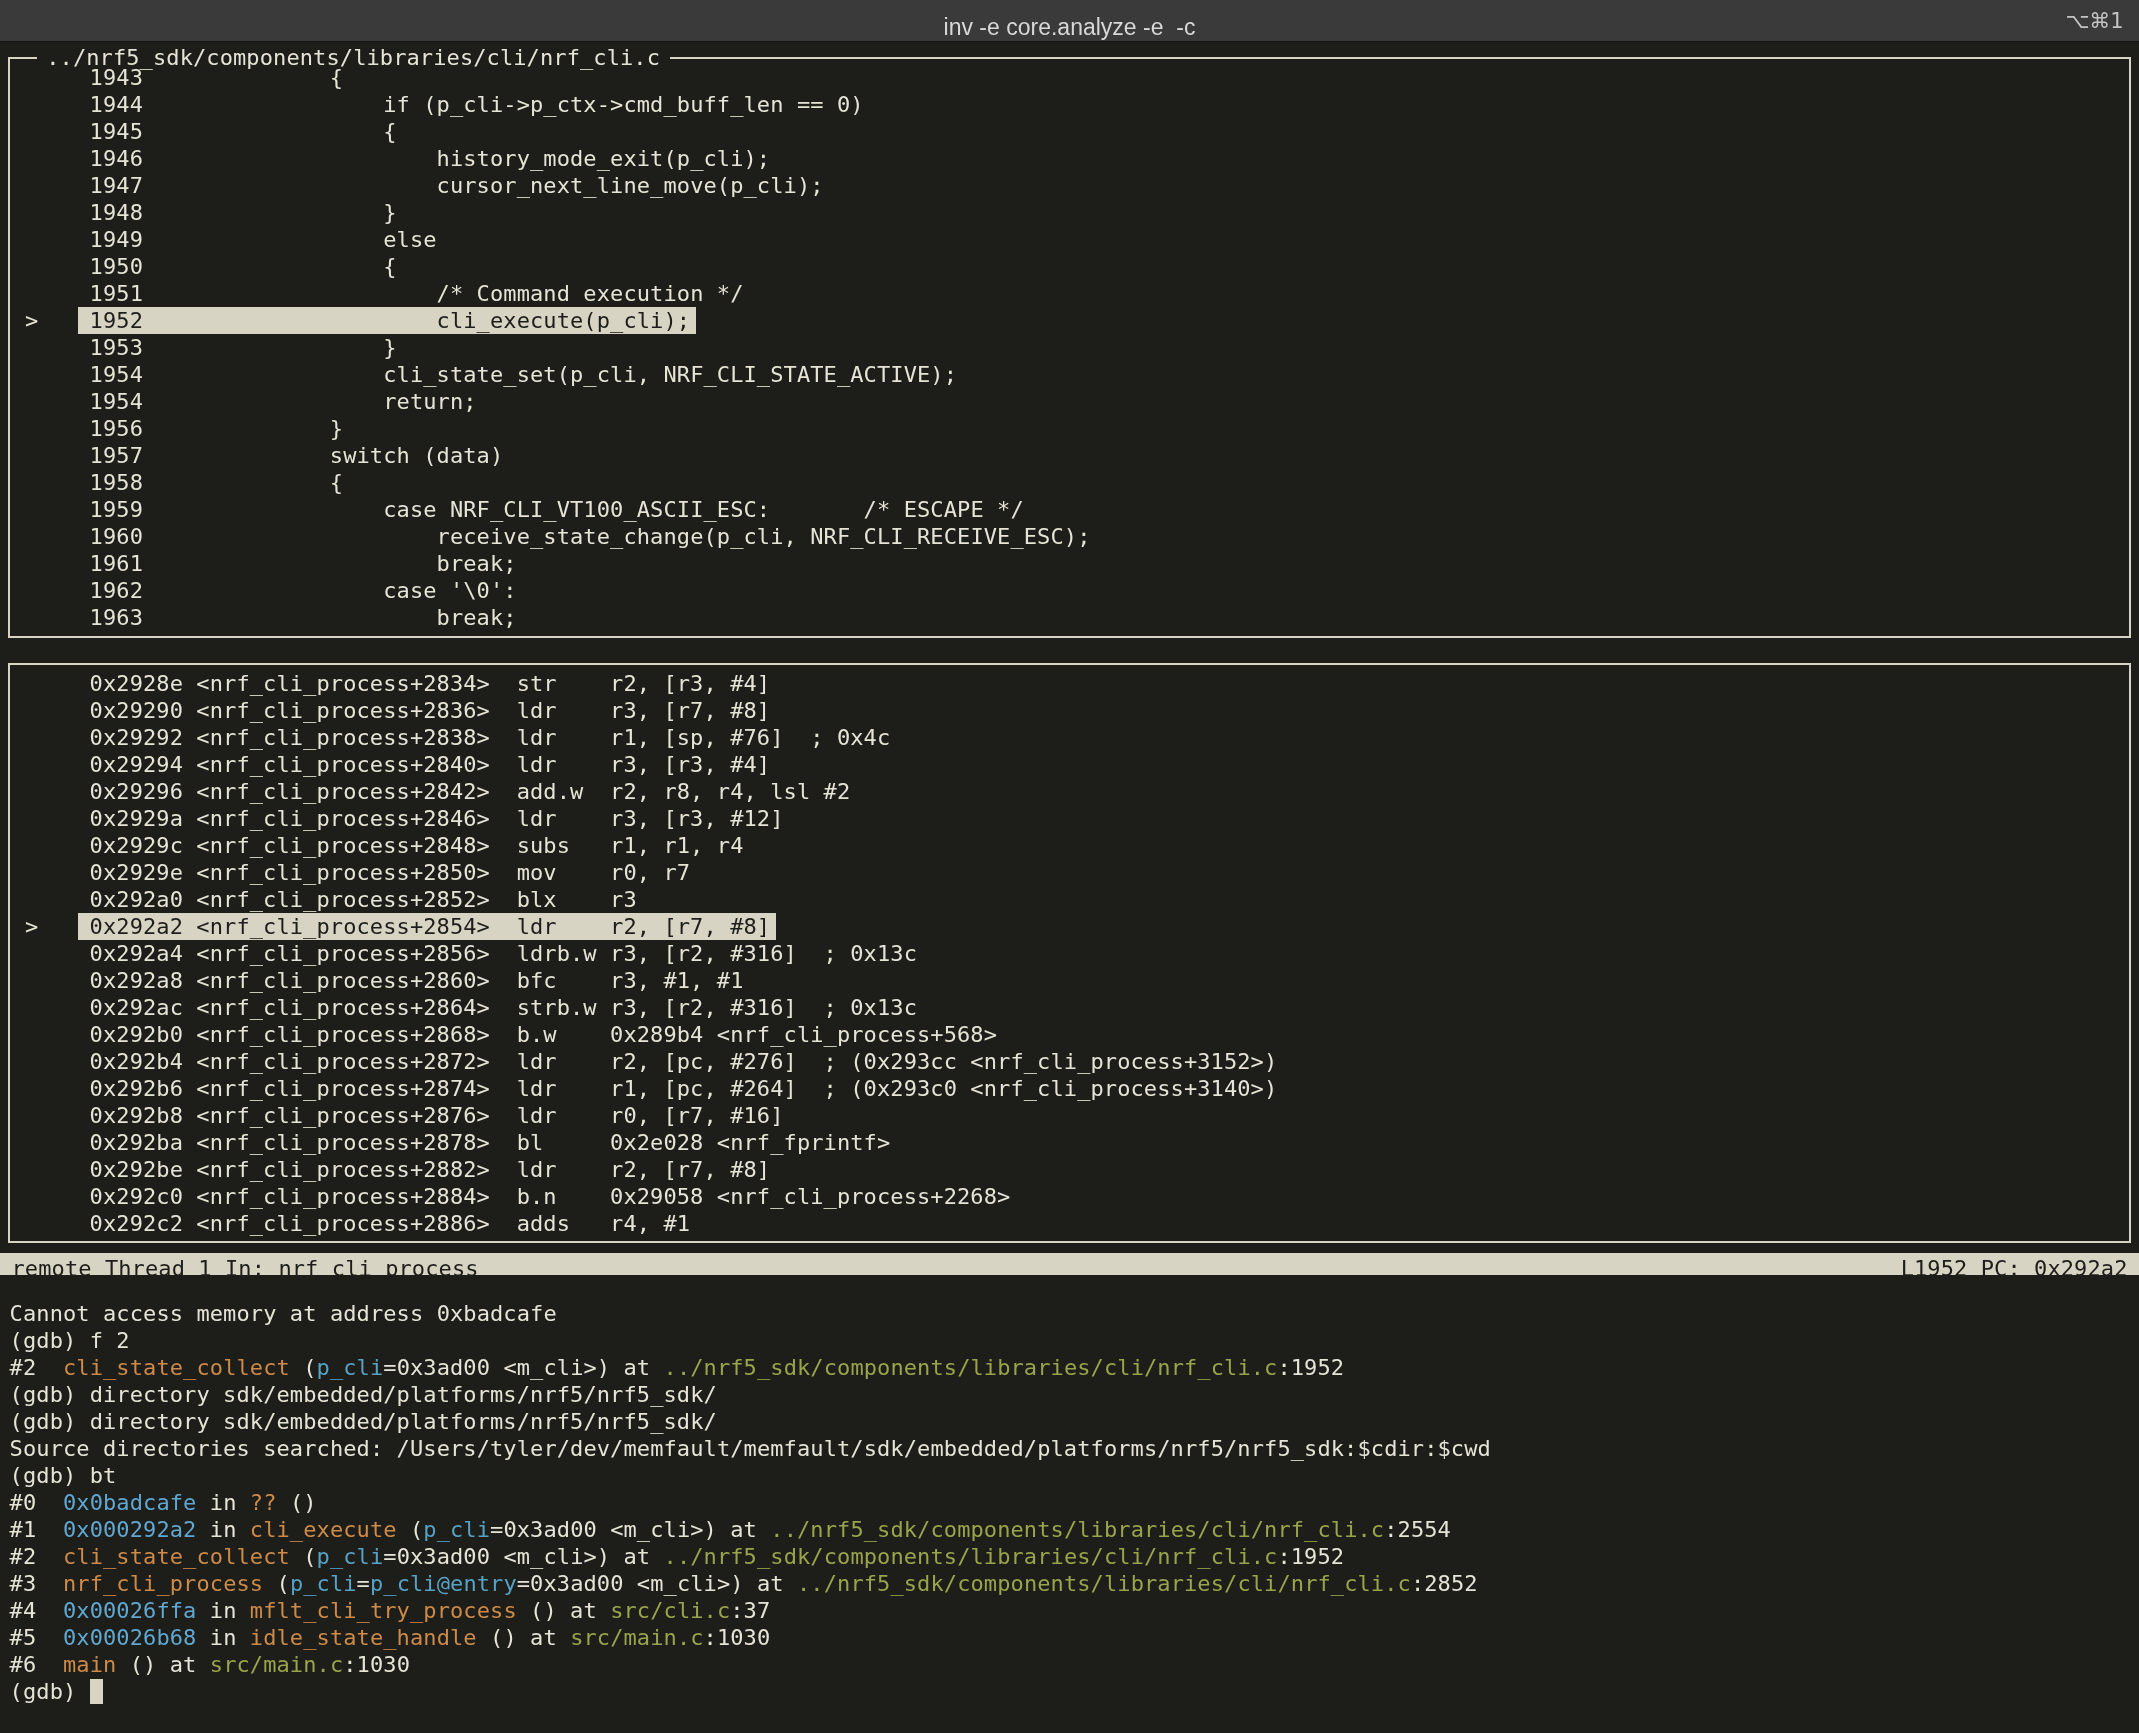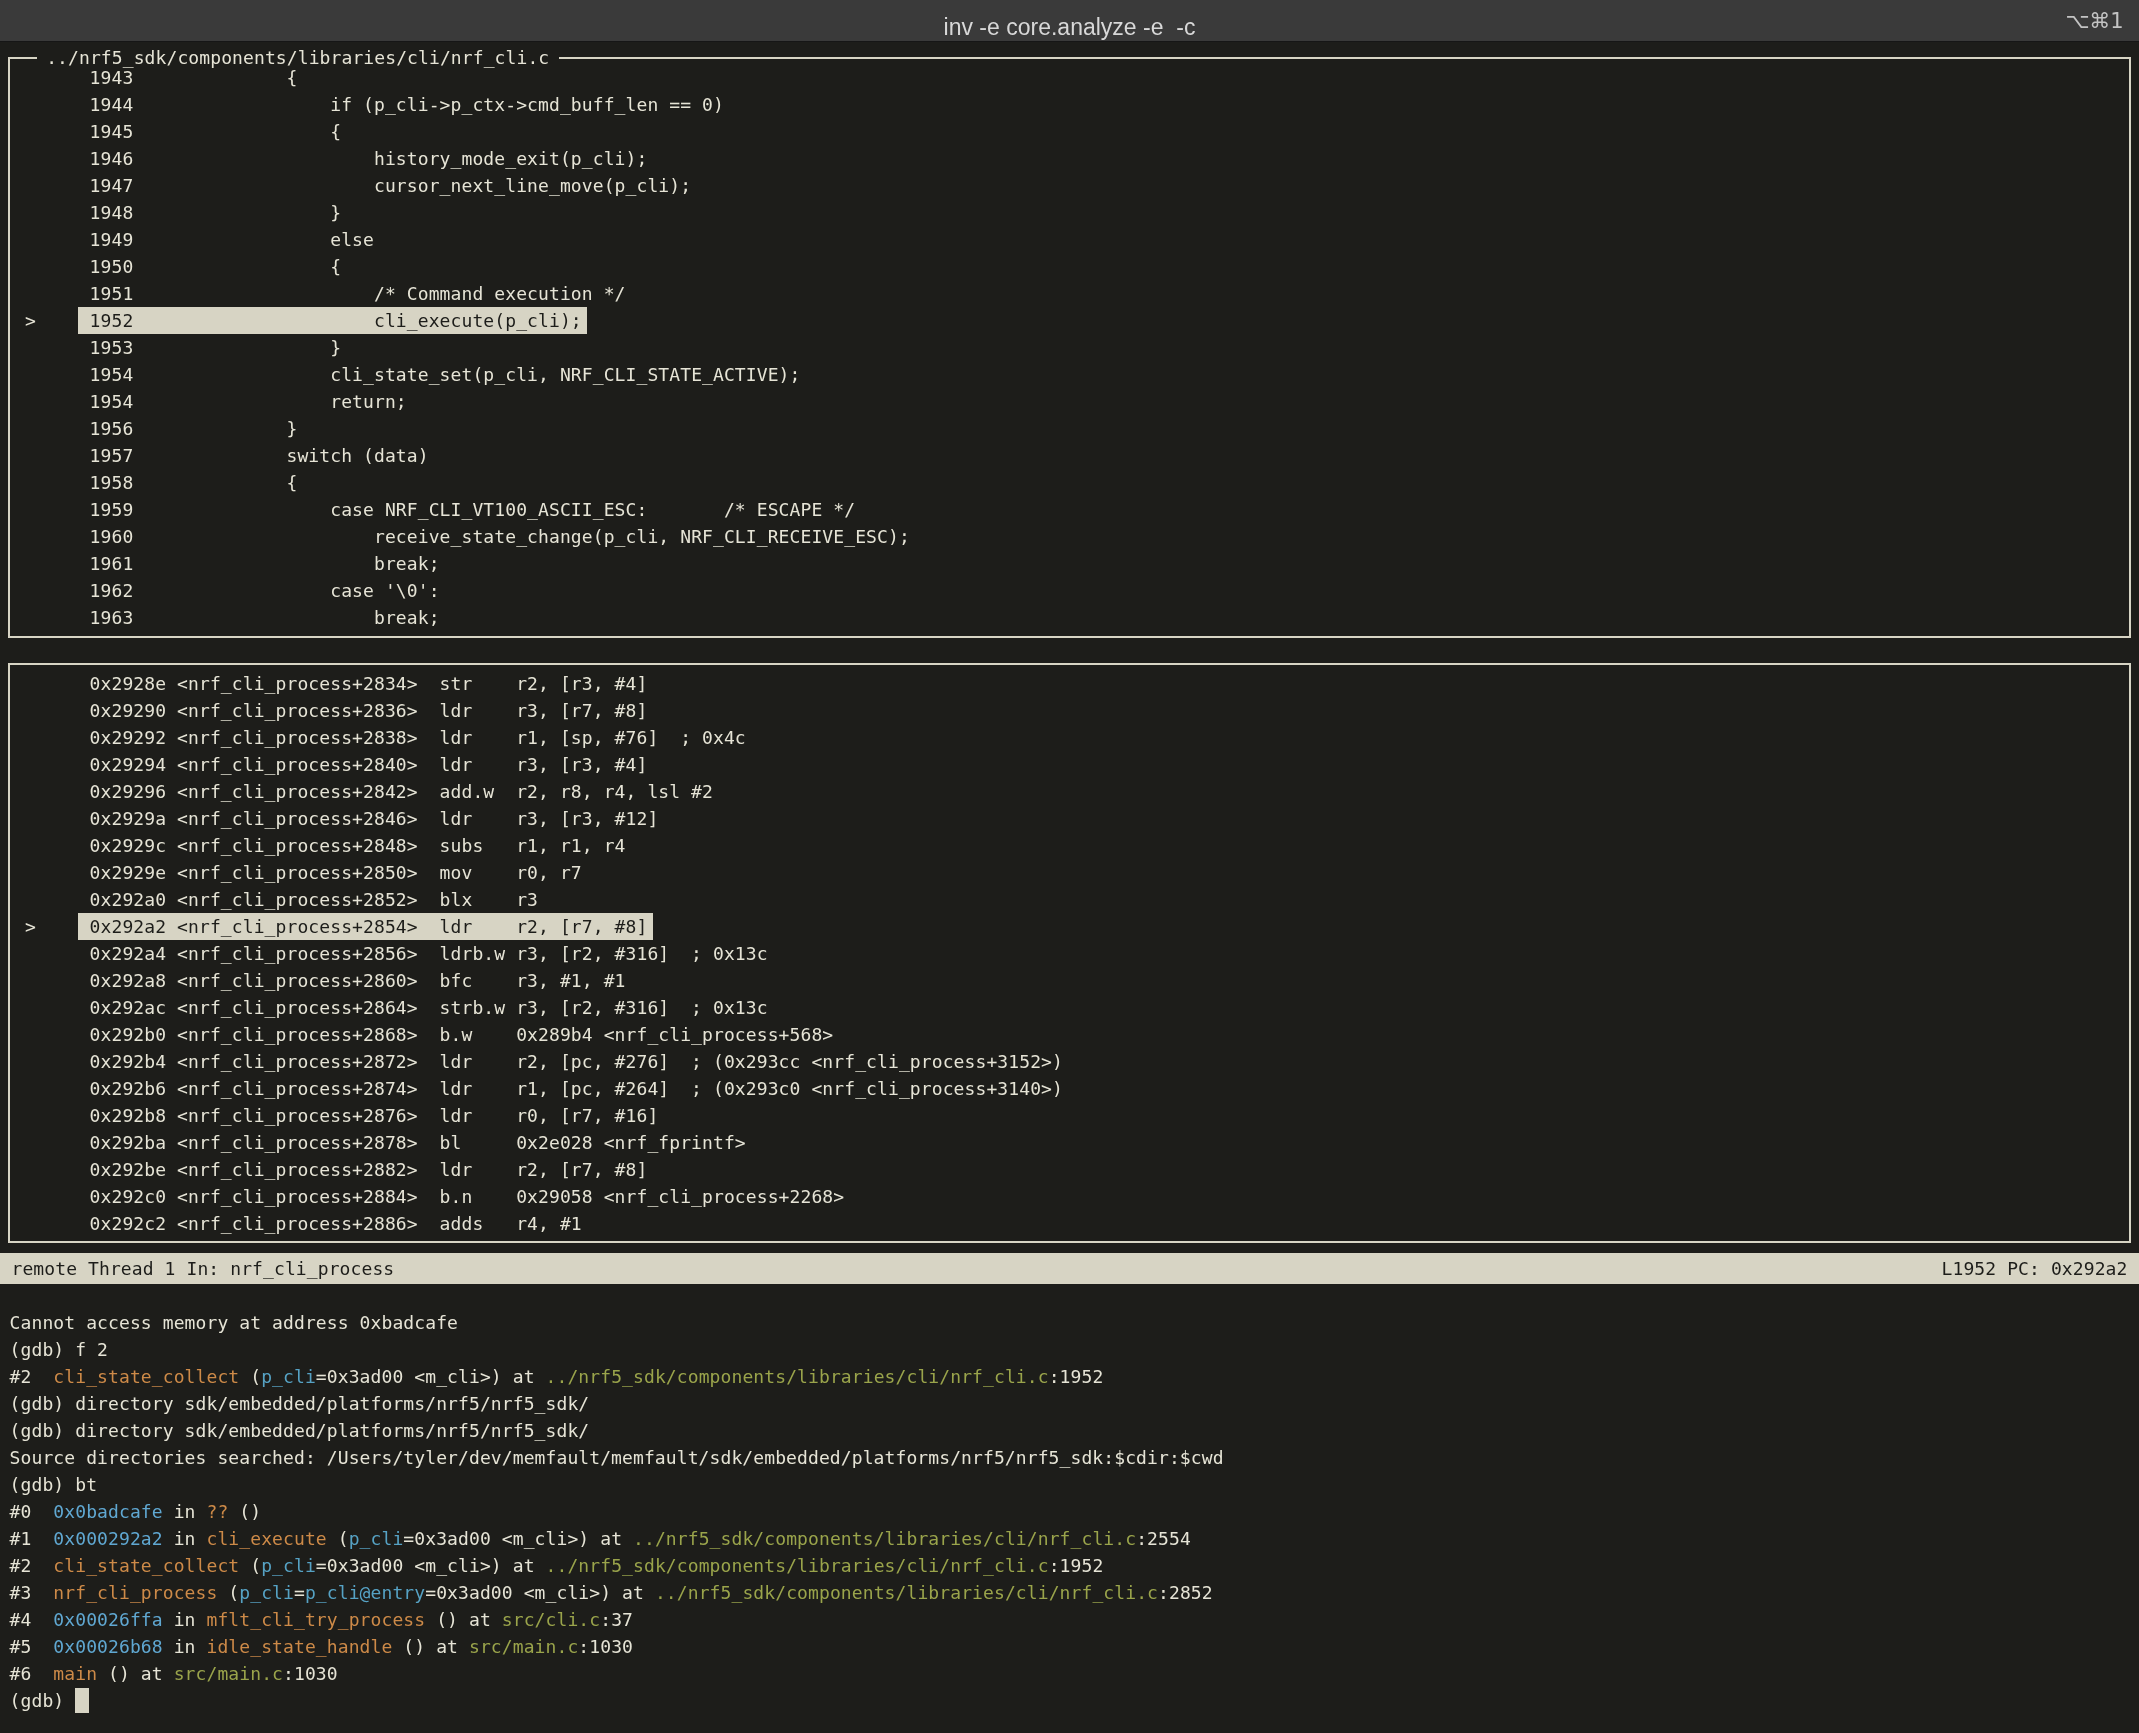--- a/index.html
+++ b/index.html
@@ -25,21 +25,21 @@
     color: var(--titlebar_fg, #d8d8d8);
   }
   .titlebar-title { white-space: pre; }
   .titlebar-shortcut {
     position: absolute; right: 15.3px; top: 0;
     line-height: 42px; font-size: 21px; color: #c3c3c3;
     font-family: "DejaVu Sans", sans-serif;
   }
   .terminal {
     flex: 1 1 auto;
-    font-size: 18px; line-height: 27px; letter-spacing: 0.1px;
+    font-size: 22px; line-height: 27px; letter-spacing: 0.1px;
     color: var(--terminal_fg, #e6e4d6);
     position: relative;
   }
   .panel {
     margin: 0 7.6px;
     border: 2.9px solid var(--frame, #d7d4c4);
     position: relative;
     padding: 4.8px 0;
   }
   .src-panel { margin-top: 15.3px; }
@@ -56,21 +56,21 @@
   .row .hl {
     display: inline-block; height: 27px;
     background: var(--highlight_bg, #d7d4c4);
     color: var(--highlight_fg, #1d1d1a);
     margin-left: -11.5px; padding: 0 5.7px 0 11.5px;
   }
   .statusbar {
     margin-top: 9.6px;
     background: var(--frame, #d7d4c4);
     color: var(--highlight_fg, #1d1d1a);
-    height: 31px; line-height: 31px;
+    height: 22px; line-height: 31px;
     display: flex; justify-content: space-between;
     padding: 0 11.5px;
     white-space: pre;
   }
   .console { padding: 25px 9.6px 0 9.6px; }
   .console-line { height: 27px; white-space: pre; }
   .seg-plain { color: var(--terminal_fg, #e6e4d6); }
   .seg-fn    { color: var(--function, #cd8a48); }
   .seg-var   { color: var(--variable, #56a2c4); }
   .seg-addr  { color: var(--address, #60a8d2); }

